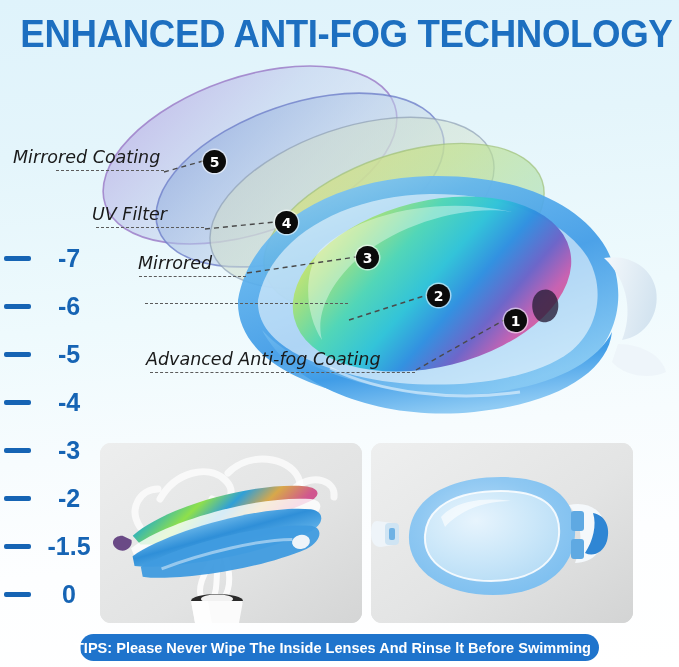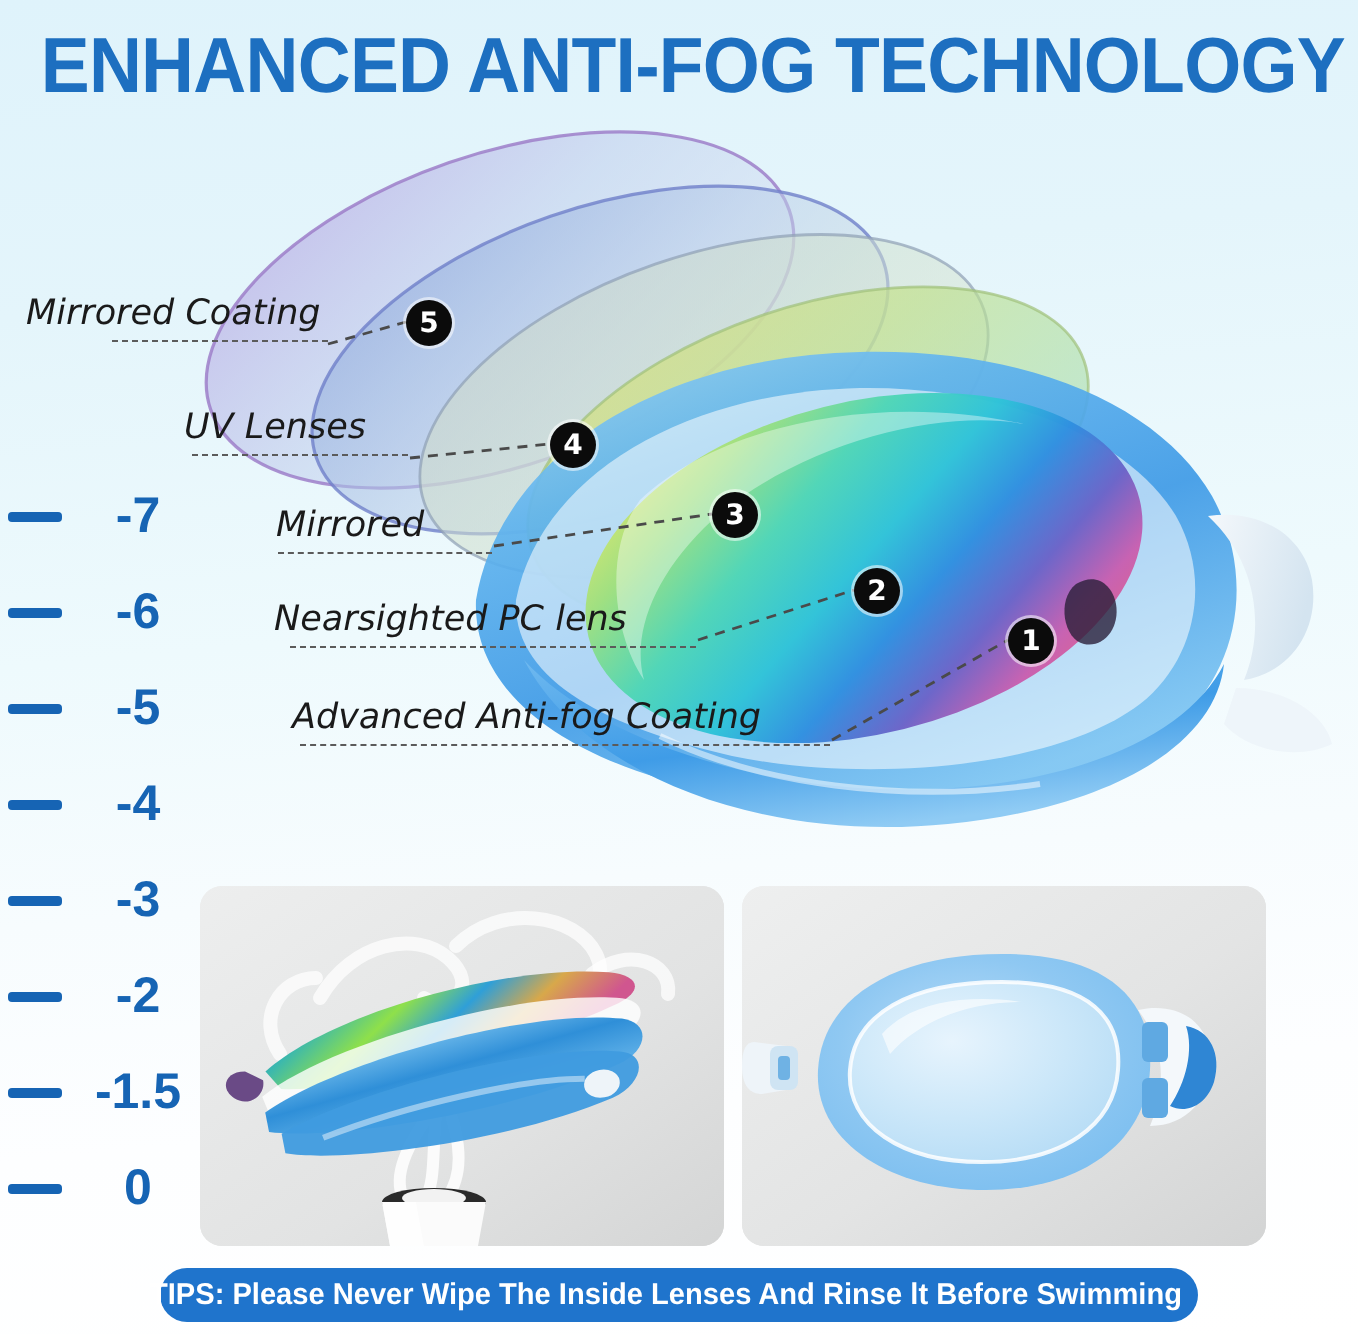--- a/index.html
+++ b/index.html
@@ -225,29 +225,28 @@
       <path d="M349 320 L427 295"></path>
       <path d="M416 370 L504 320"></path>
     </g>
   </svg>
   <div id="callouts">
       <div class="callout" style="left: 13px; top: 147px;">
         <div class="ctext">Mirrored Coating</div>
         <div class="cdash" style="margin-left: 43px; width: 108px;"></div>
       </div>
       <div class="callout" style="left: 92px; top: 204px;">
-        <div class="ctext">UV Lenses</div>
+        <div class="ctext">UV Filter</div>
         <div class="cdash" style="margin-left: 4px; width: 108px;"></div>
       </div>
       <div class="callout" style="left: 138px; top: 253px;">
         <div class="ctext">Mirrored</div>
         <div class="cdash" style="margin-left: 1px; width: 107px;"></div>
       </div>
       <div class="callout" style="left: 137px; top: 300px;">
-        <div class="ctext">Nearsighted PC lens</div>
         <div class="cdash" style="margin-left: 8px; width: 203px;"></div>
       </div>
       <div class="callout" style="left: 146px; top: 349px;">
         <div class="ctext">Advanced Anti-fog Coating</div>
         <div class="cdash" style="margin-left: 4px; width: 265px;"></div>
       </div>
     </div>
   <div id="badges">
       <div class="badge" style="left: 203px; top: 150px;">5</div>
       <div class="badge" style="left: 275px; top: 211px;">4</div>

